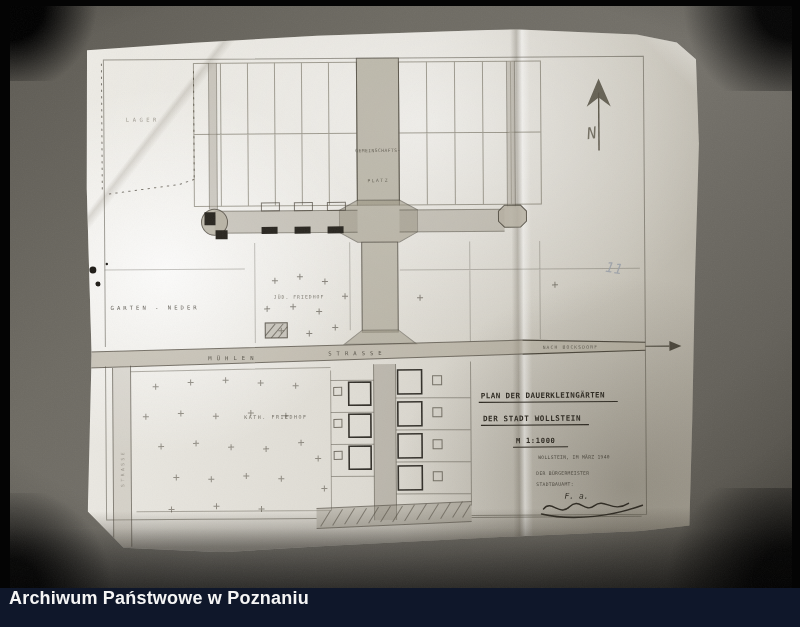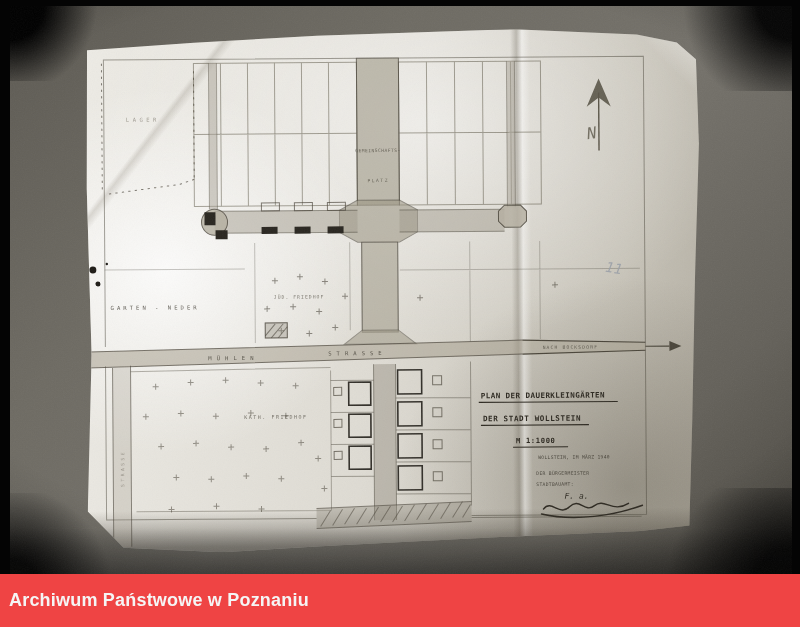--- a/index.html
+++ b/index.html
@@ -28,22 +28,22 @@
       linear-gradient(90deg, rgba(0,0,0,0) 69.4%, rgba(108,102,90,.32) 70.4%, rgba(255,255,255,.45) 71.3%, rgba(0,0,0,0) 72.6%),
       linear-gradient(225deg, rgba(135,128,113,.45) 0 1.6%, rgba(255,255,255,.35) 2.2%, rgba(0,0,0,0) 6%),
       linear-gradient(128deg, rgba(0,0,0,0) 14%, rgba(118,110,96,.22) 14.6%, rgba(0,0,0,0) 15.6%),
       radial-gradient(ellipse 300px 270px at 13% 46%, rgba(255,255,255,.85), rgba(255,255,255,0) 68%),
       radial-gradient(ellipse 430px 300px at 55% 18%, rgba(255,255,255,.5), rgba(255,255,255,0) 75%),
       radial-gradient(ellipse 330px 300px at 88% 88%, rgba(88,82,69,.42), rgba(0,0,0,0) 70%),
       linear-gradient(100deg,#edebe5 0%, #dedbd3 50%, #c6c2b7 82%, #b2ada1 100%);}
   .paper svg{position:absolute;left:0;top:0;}
   .grain{position:absolute;left:0;top:0;width:100%;height:100%;pointer-events:none;opacity:.55;}
   
-  .footer{position:absolute;left:0;bottom:0;width:800px;height:53px;background:#ef4444;
-    display:flex;align-items:center;}
+  .footer{position:absolute;left:0;bottom:0;width:800px;height:39px;background:#0f172a;
+    display:flex;align-items:flex-start;}
   .footer span{color:#f5f5f5;font-family:"Liberation Sans",sans-serif;font-weight:bold;
     font-size:18px;letter-spacing:.2px;padding-left:9px;}
   text{font-family:"DejaVu Sans Mono",monospace;}
 </style>
 </head>
 <body>
 
 <div class="stage">
   <div class="photo">
     <div class="corner tl"></div>

